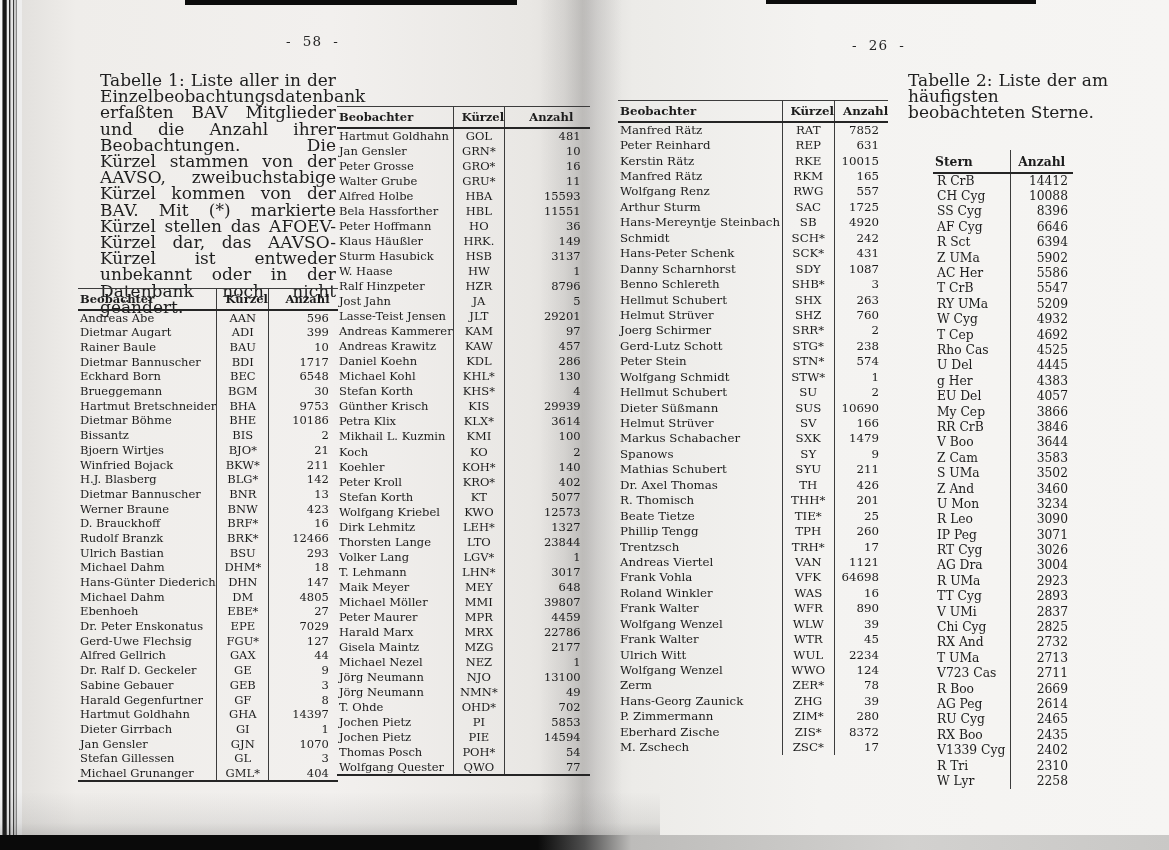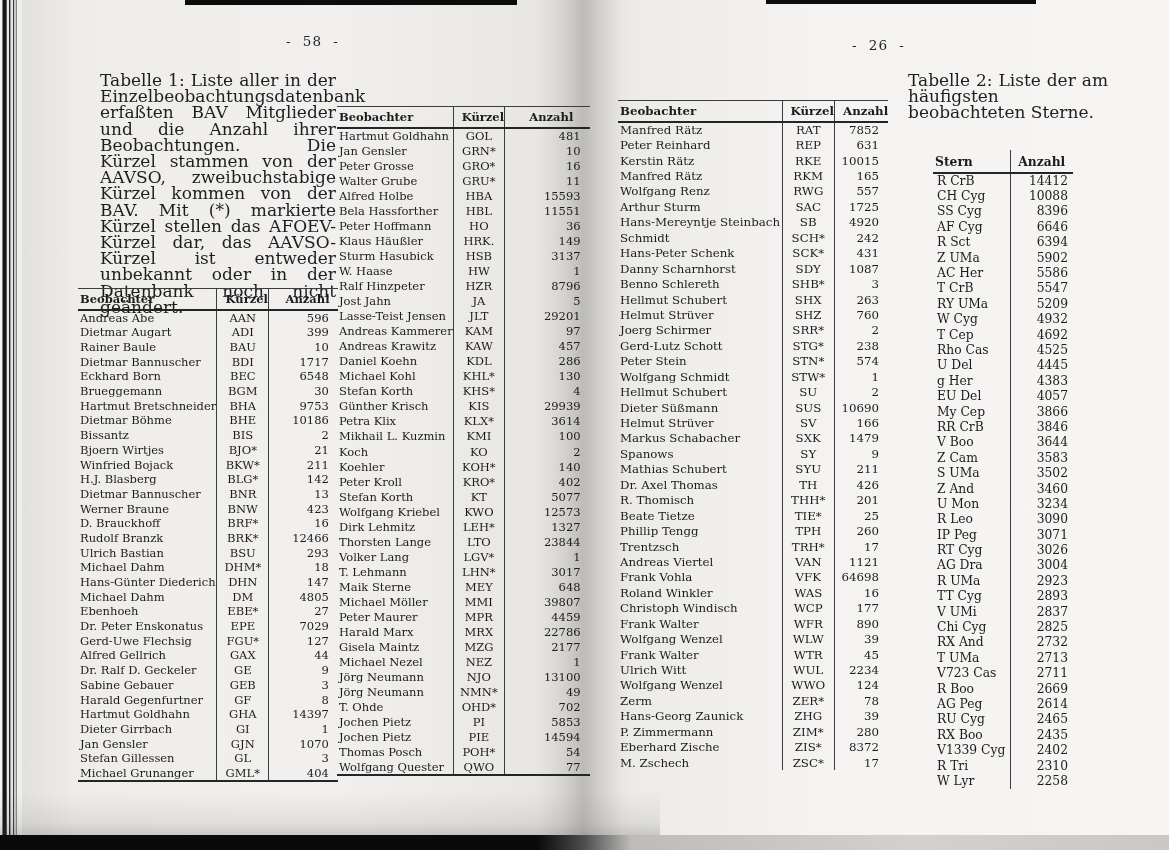--- a/index.html
+++ b/index.html
@@ -448,21 +448,21 @@
           <td>Volker Lang</td>
           <td>LGV*</td>
           <td>1</td>
         </tr>
         <tr>
           <td>T. Lehmann</td>
           <td>LHN*</td>
           <td>3017</td>
         </tr>
         <tr>
-          <td>Maik Sterne</td>
+          <td>Maik Meyer</td>
           <td>MEY</td>
           <td>648</td>
         </tr>
         <tr>
           <td>Michael Möller</td>
           <td>MMI</td>
           <td>39807</td>
         </tr>
         <tr>
           <td>Peter Maurer</td>
@@ -685,25 +685,20 @@
           <td>Frank Vohla</td>
           <td>VFK</td>
           <td>64698</td>
         </tr>
         <tr>
           <td>Roland Winkler</td>
           <td>WAS</td>
           <td>16</td>
         </tr>
         <tr>
-          <td>Christoph Windisch</td>
-          <td>WCP</td>
-          <td>177</td>
-        </tr>
-        <tr>
           <td>Frank Walter</td>
           <td>WFR</td>
           <td>890</td>
         </tr>
         <tr>
           <td>Wolfgang Wenzel</td>
           <td>WLW</td>
           <td>39</td>
         </tr>
         <tr>

